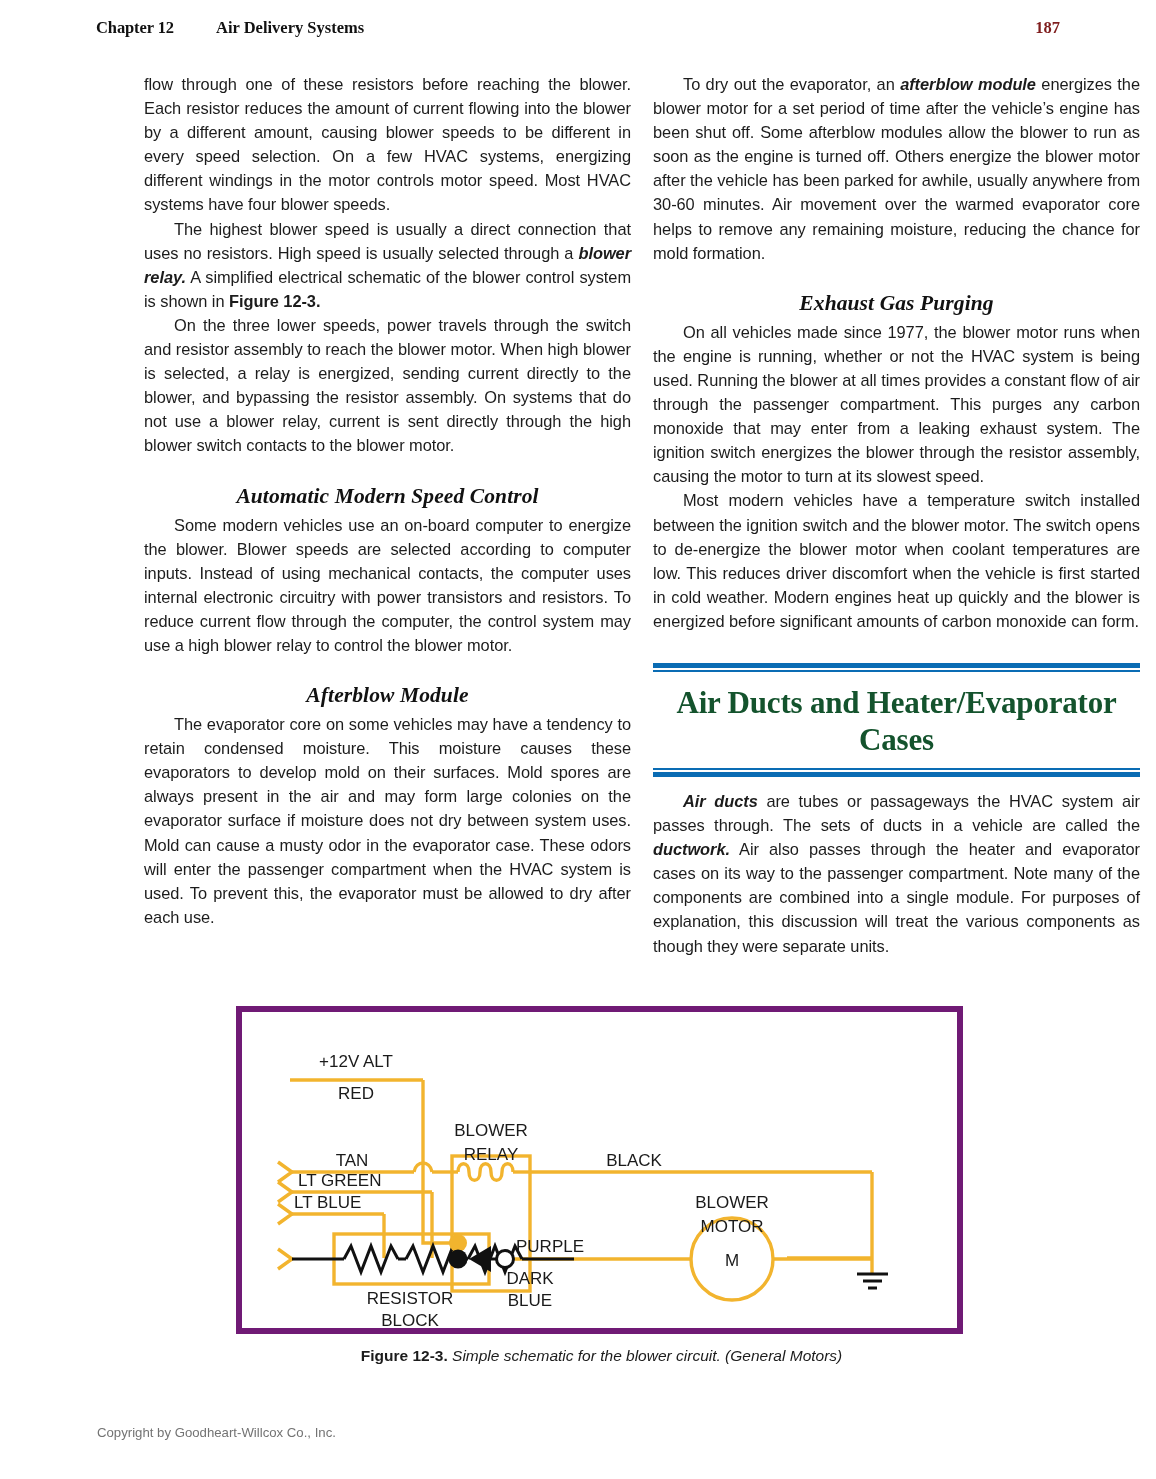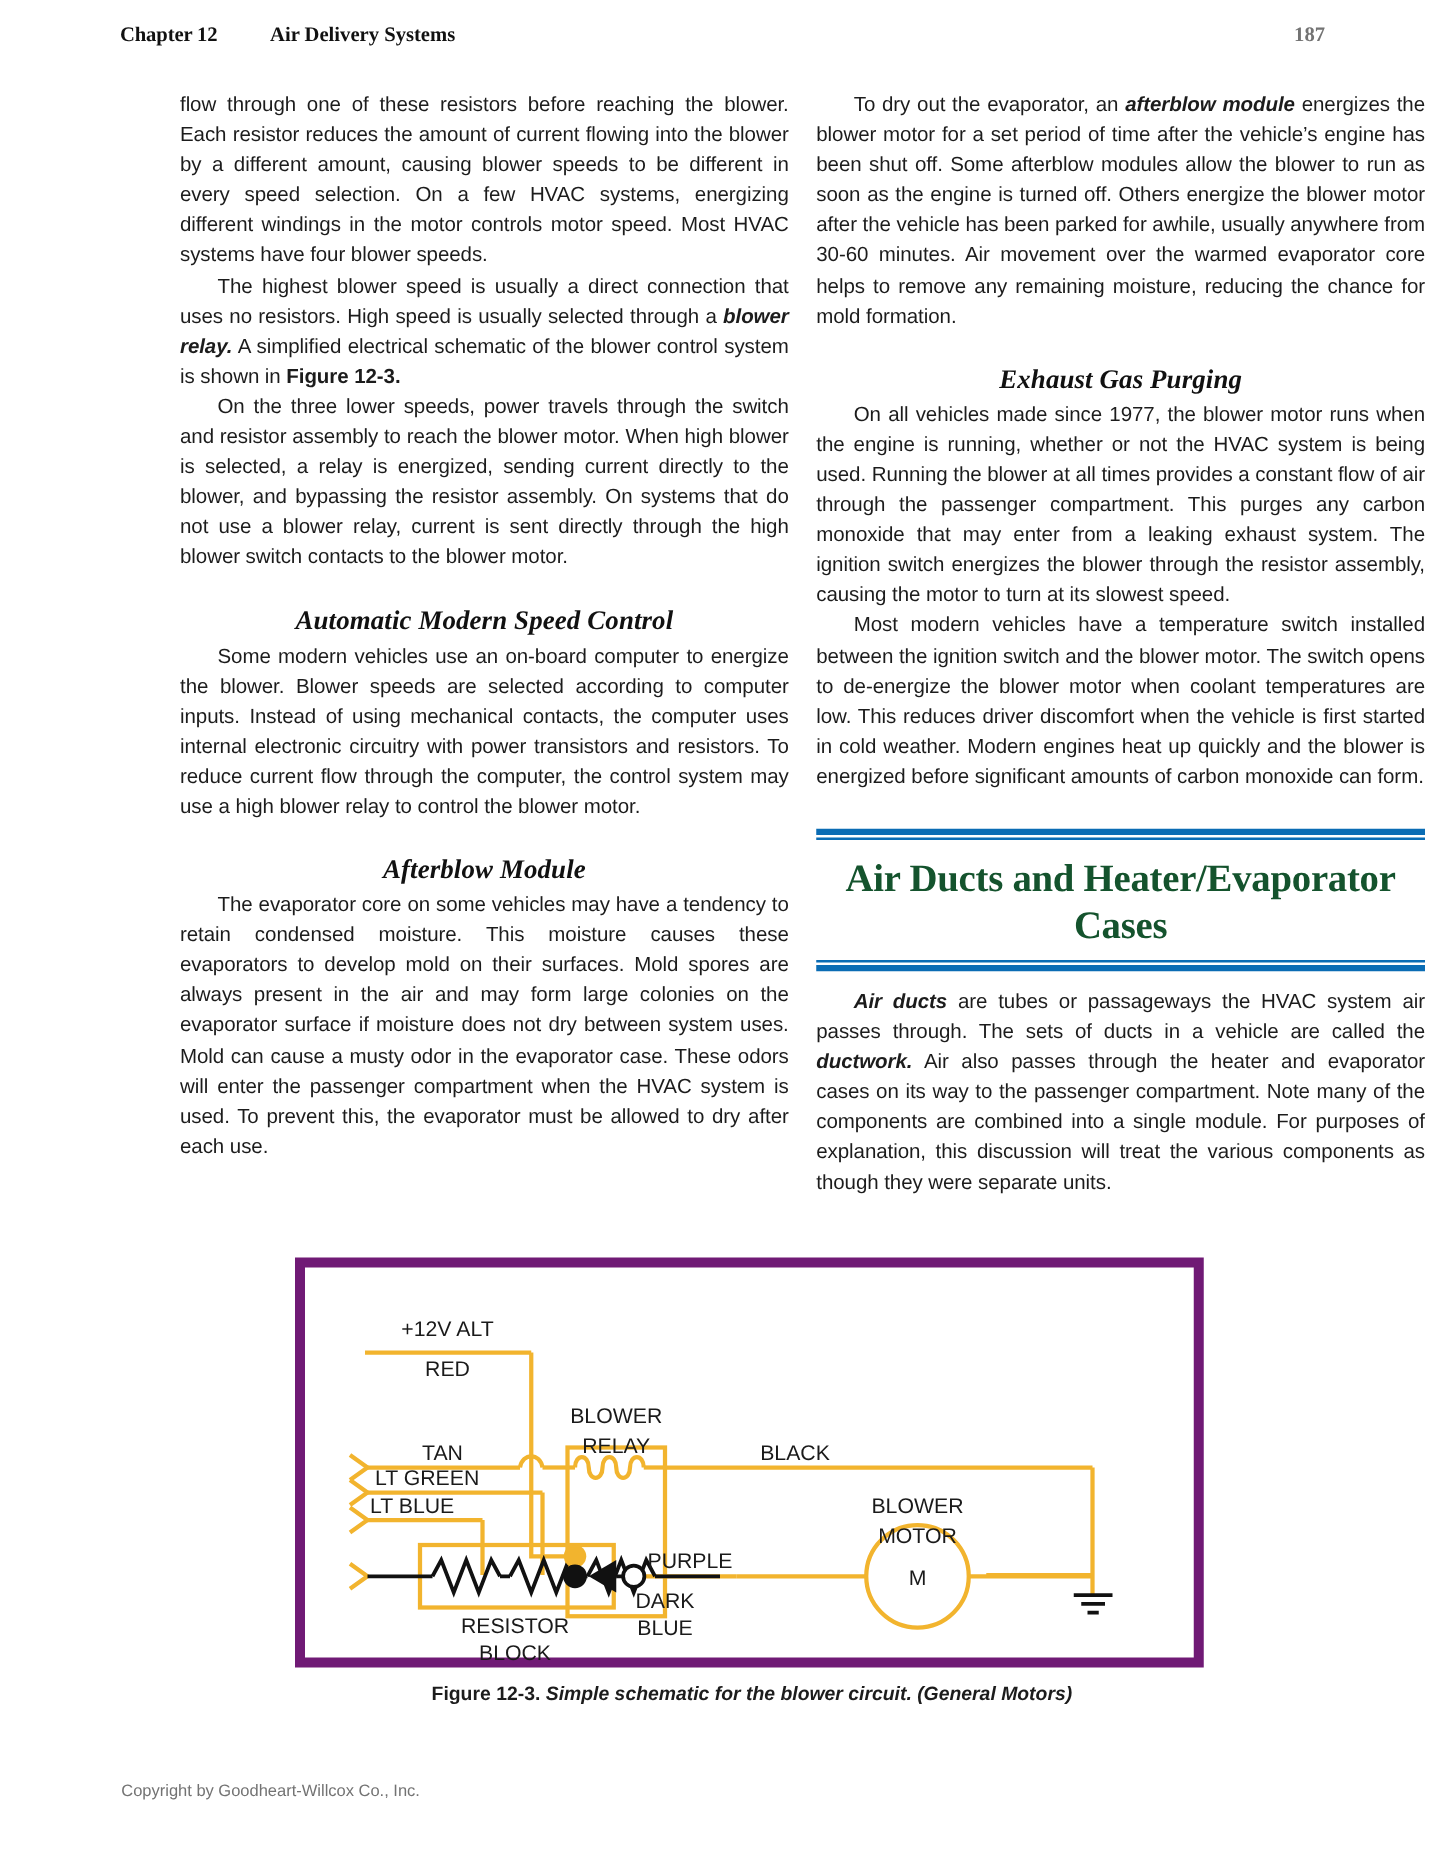--- a/index.html
+++ b/index.html
@@ -45,21 +45,21 @@
     font-weight: bold;
     font-size: 16.5px;
     margin-left: 42px;
     color: #111;
   }
   .runhead .folio {
     font-family: "Liberation Serif", serif;
     font-weight: bold;
     font-size: 16.5px;
     margin-left: auto;
-    color: #737373;
+    color: #7f1d1d;
   }
 
   
   .col {
     position: absolute;
     top: 72px;
     width: 487px;
     margin-left: 48px;
   }
   .col.left  { left: 96px; }
@@ -140,37 +140,37 @@
   
   .figure-wrap {
     position: absolute;
     left: 236px;
     top: 1006px;
     width: 731px;
   }
   .figbox {
     width: 727px;
     height: 328px;
-    border: 8px solid #701a75;
+    border: 6px solid #701a75;
     background: #fff;
     position: relative;
     box-sizing: border-box;
   }
   .figbox svg { display: block; }
   .figcaption {
     margin-top: 12px;
     width: 731px;
     font-family: "Liberation Sans", sans-serif;
     font-size: 15.5px;
     line-height: 20px;
     color: #1c1c1c;
     text-align: center;
   }
   .figcaption .fignum { font-weight: bold; font-style: normal; }
-  .figcaption .figtext { font-style: italic; font-weight: bold; }
+  .figcaption .figtext { font-style: italic; }
 
   
   .footer {
     position: absolute;
     left: 97px;
     top: 1425px;
     font-family: "Liberation Sans", sans-serif;
     font-size: 13.2px;
     color: #737373;
   }

